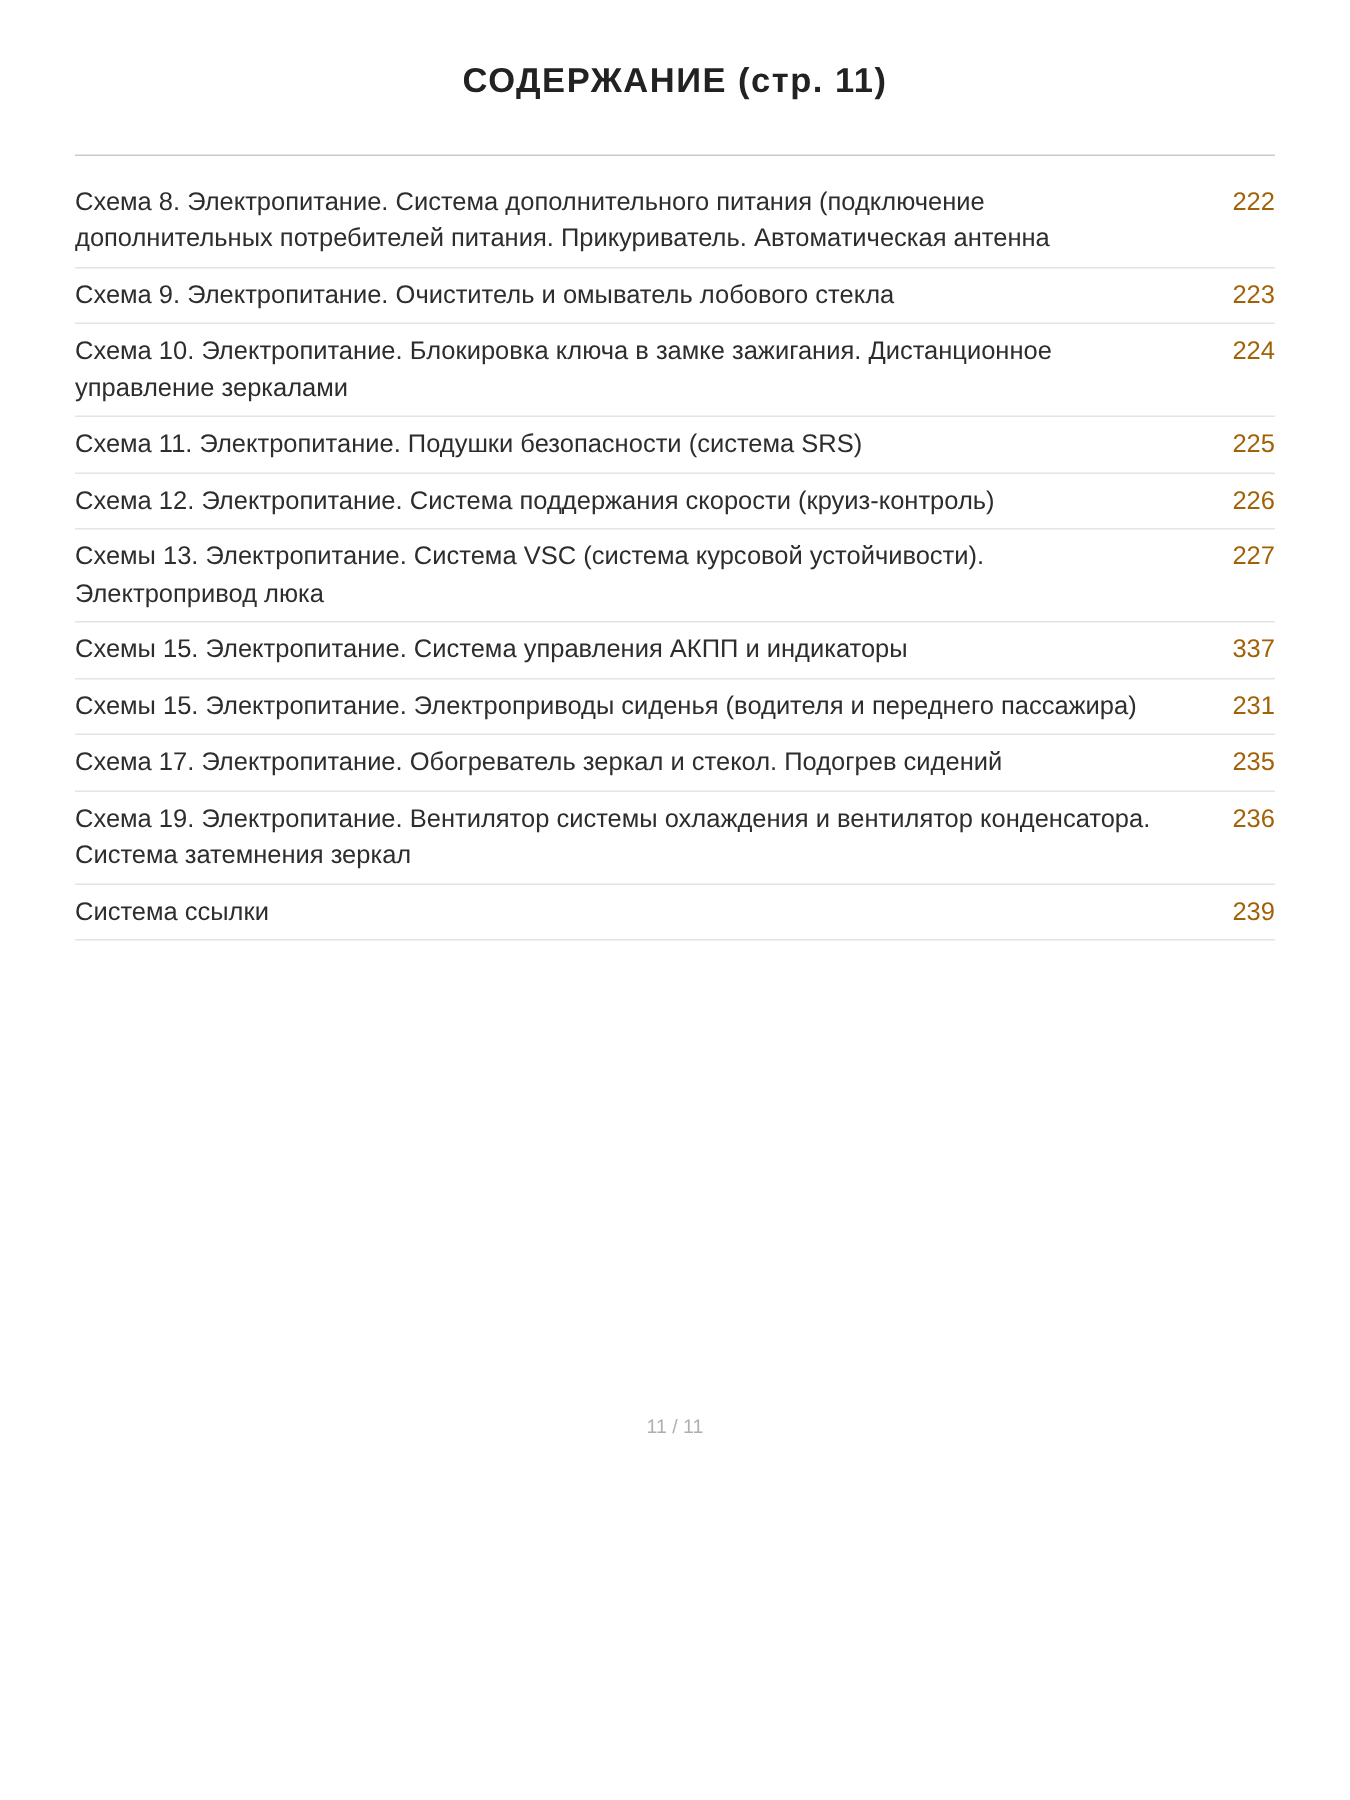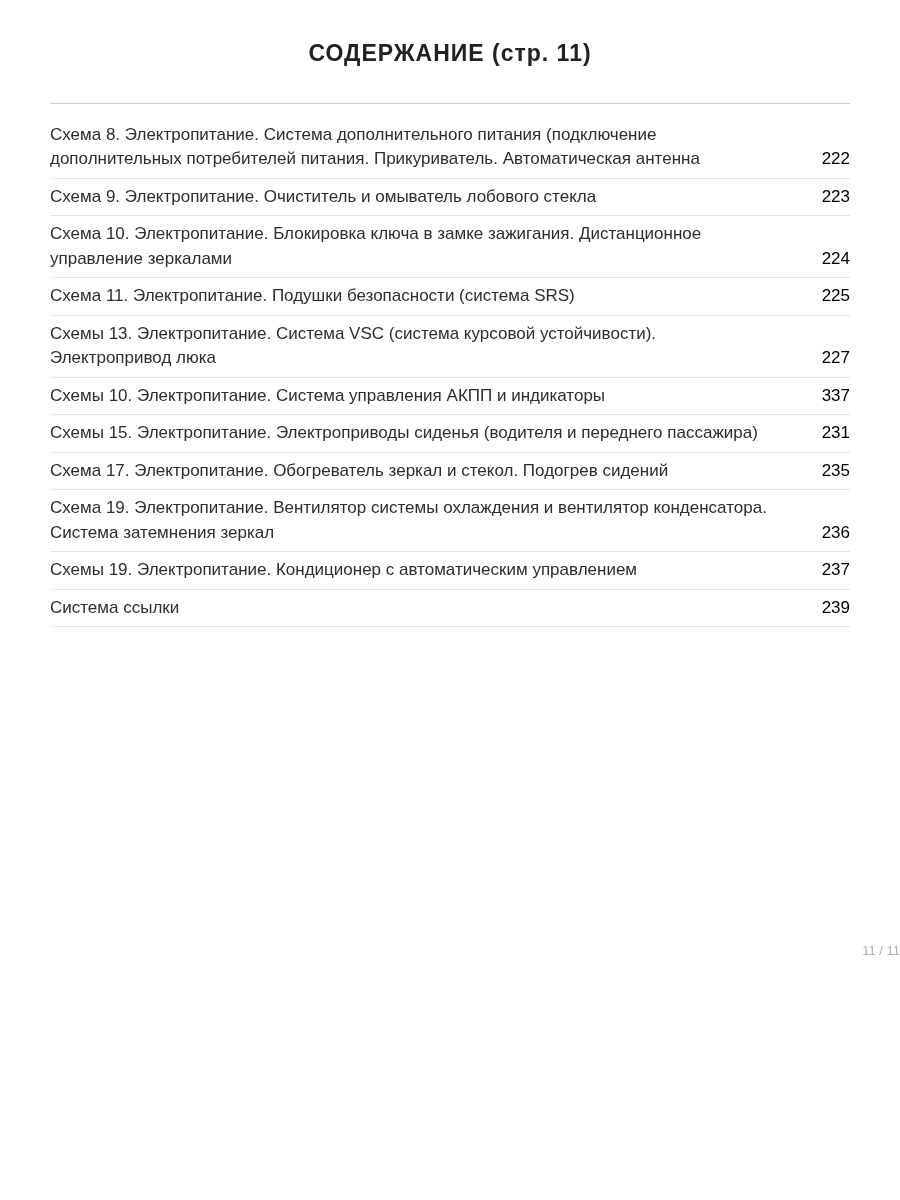--- a/index.html
+++ b/index.html
@@ -29,53 +29,52 @@
     border: none;
     border-top: 1px solid #cccccc;
     margin: 36px 50px 0 50px;
   }
   .toc {
     margin: 13px 50px 0 50px;
   }
   .row {
     display: flex;
     justify-content: space-between;
-    align-items: flex-end;
     padding: 6px 0;
     border-bottom: 1px solid #e4e4e4;
   }
   .row .t {
     font-size: 17px;
     line-height: 1.44;
     color: #2d2d2d;
     max-width: 720px;
   }
   .row .p {
     font-size: 17px;
     line-height: 1.44;
-    color: #000000;
+    color: #a16207;
     margin-left: 18px;
     white-space: nowrap;
     text-align: right;
     min-width: 40px;
   }
   .note {
     padding: 8px 0 10px 0;
     border-bottom: 1px solid #e4e4e4;
     font-size: 17px;
     line-height: 1.44;
     color: #2d2d2d;
     max-width: 790px;
   }
   .footer {
     position: absolute;
     bottom: 42px;
     left: 0;
     width: 100%;
-    text-align: right;
+    text-align: center;
     font-size: 13px;
     color: #b0b0b0;
   }
 </style>
 </head>
 <body>
 
 <div class="page">
 
   <div class="title">СОДЕРЖАНИЕ (стр. 11)</div>
@@ -97,51 +96,51 @@
     <div class="row">
       <span class="t">Схема 10. Электропитание. Блокировка ключа в замке зажигания. Дистанционное управление зеркалами</span>
       <span class="p">224</span>
     </div>
 
     <div class="row">
       <span class="t">Схема 11. Электропитание. Подушки безопасности (система SRS)</span>
       <span class="p">225</span>
     </div>
 
+    <div class="row">
+      <span class="t">Схема 12. Электропитание. Система поддержания скорости (круиз-контроль)</span>
+      <span class="p">226</span>
+    </div>
 
     <div class="row">
       <span class="t">Схемы 13. Электропитание. Система VSC (система курсовой устойчивости). Электропривод люка</span>
       <span class="p">227</span>
     </div>
 
     <div class="row">
-      <span class="t">Схемы 10. Электропитание. Система управления АКПП и индикаторы</span>
+      <span class="t">Схемы 15. Электропитание. Система управления АКПП и индикаторы</span>
       <span class="p">337</span>
     </div>
 
     <div class="row">
       <span class="t">Схемы 15. Электропитание. Электроприводы сиденья (водителя и переднего пассажира)</span>
       <span class="p">231</span>
     </div>
 
 
     <div class="row">
       <span class="t">Схема 17. Электропитание. Обогреватель зеркал и стекол. Подогрев сидений</span>
       <span class="p">235</span>
     </div>
 
     <div class="row">
       <span class="t">Схема 19. Электропитание. Вентилятор системы охлаждения и вентилятор конденсатора. Система затемнения зеркал</span>
       <span class="p">236</span>
     </div>
 
-    <div class="row">
-      <span class="t">Схемы 19. Электропитание. Кондиционер с автоматическим управлением</span>
-      <span class="p">237</span>
-    </div>
 
     <div class="row">
       <span class="t">Система ссылки</span>
       <span class="p">239</span>
     </div>
 
 
   </div>
 
   <div class="footer">11 / 11</div>

